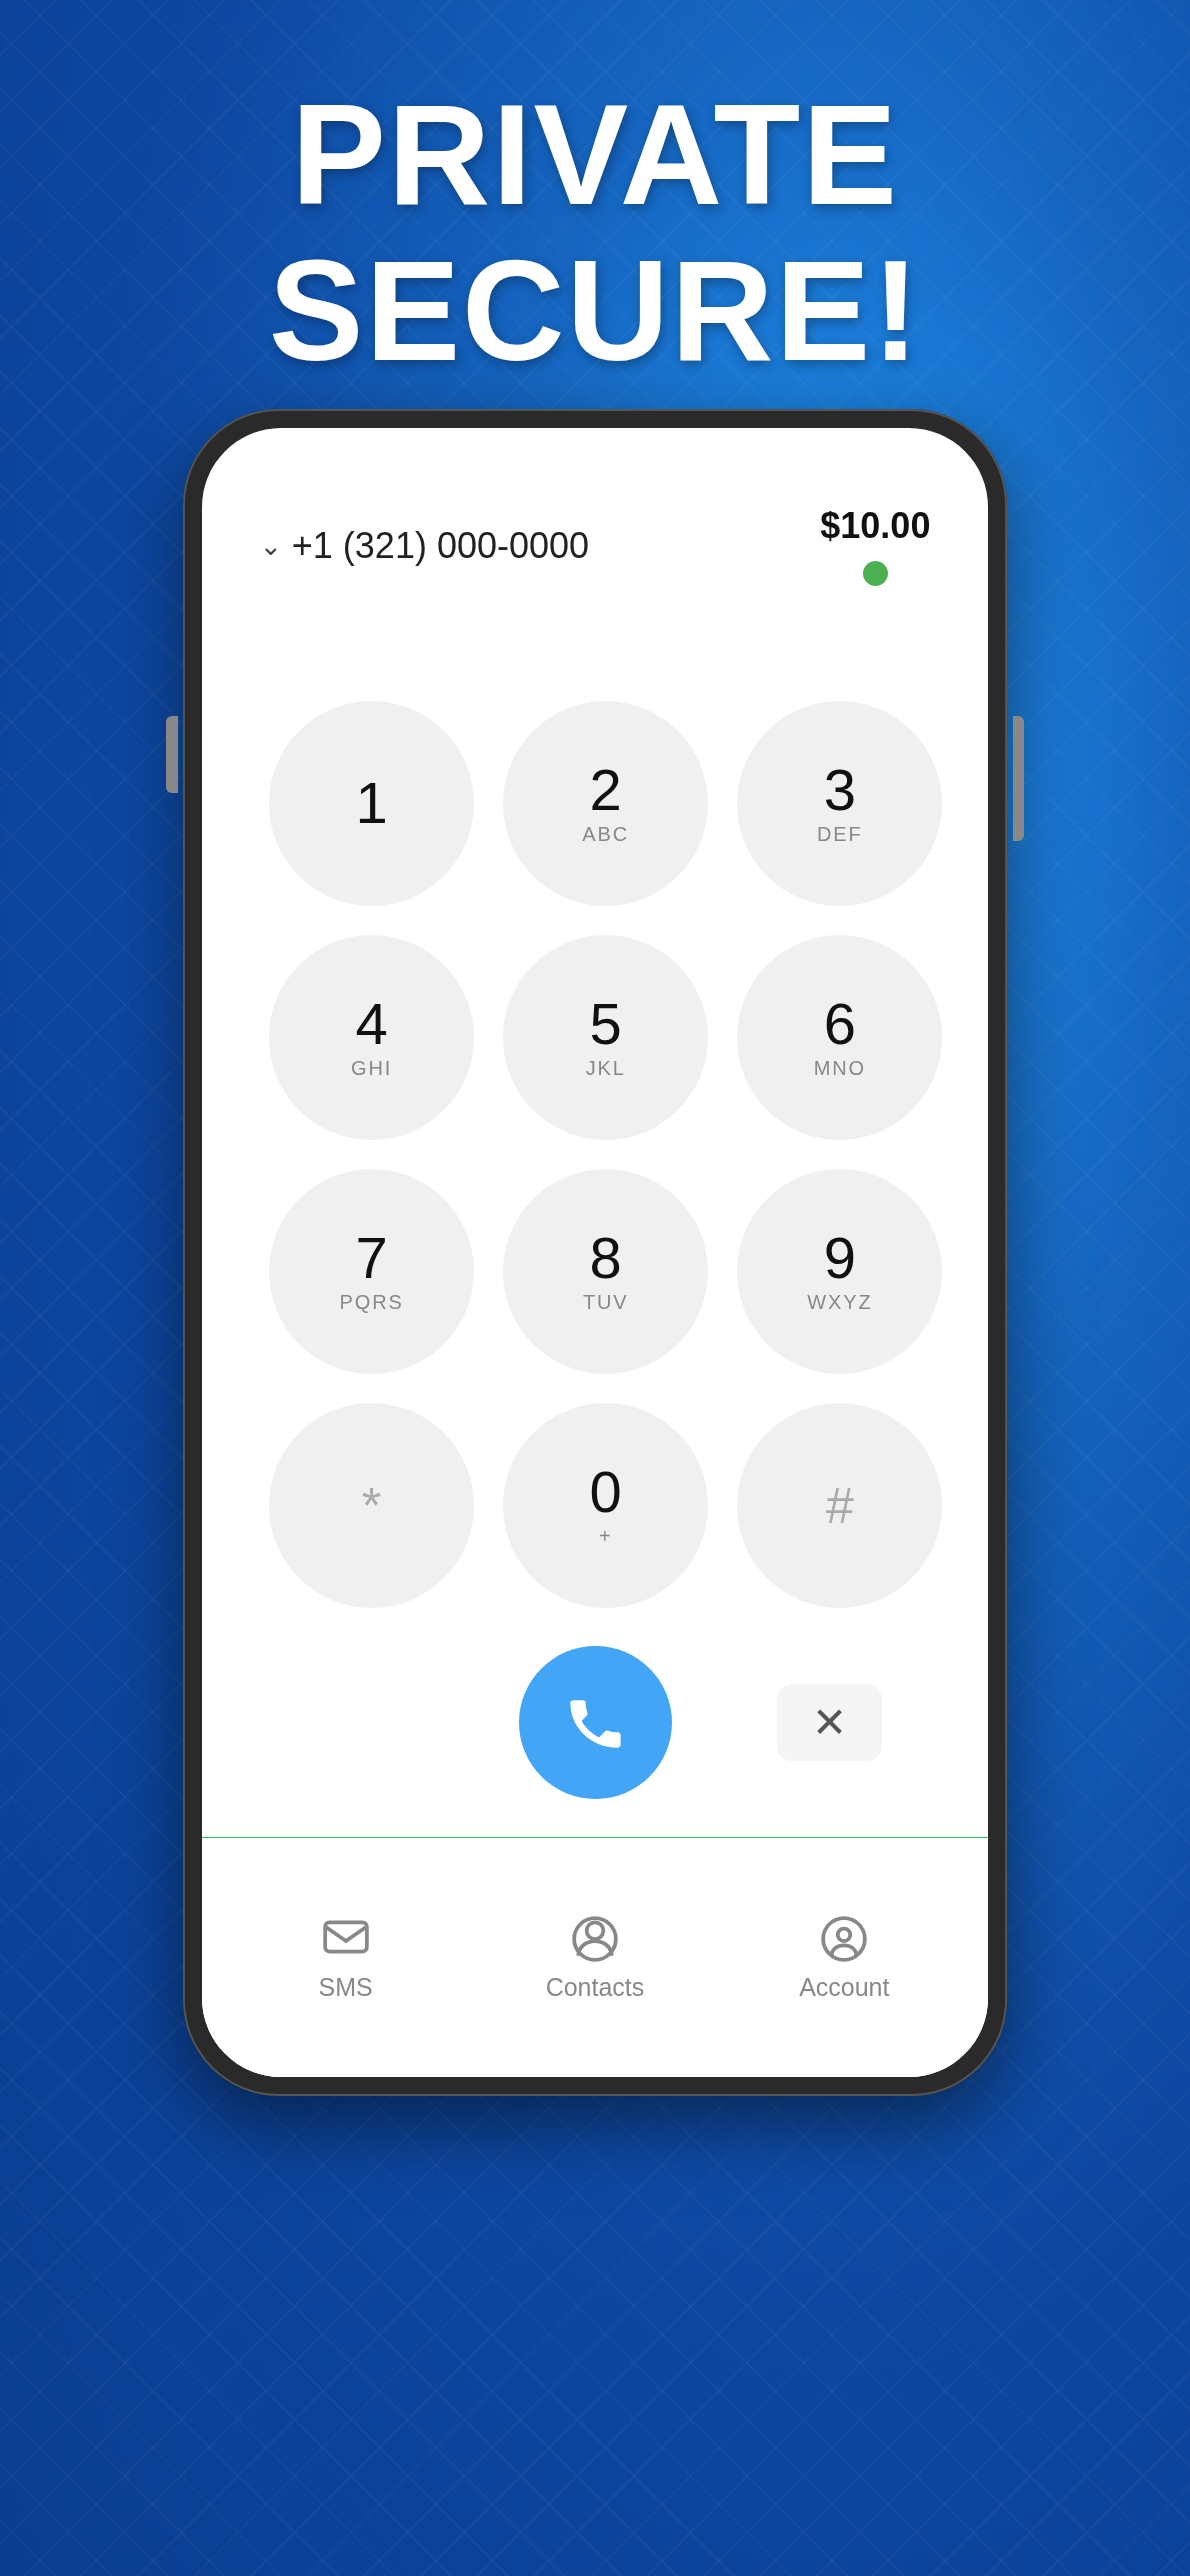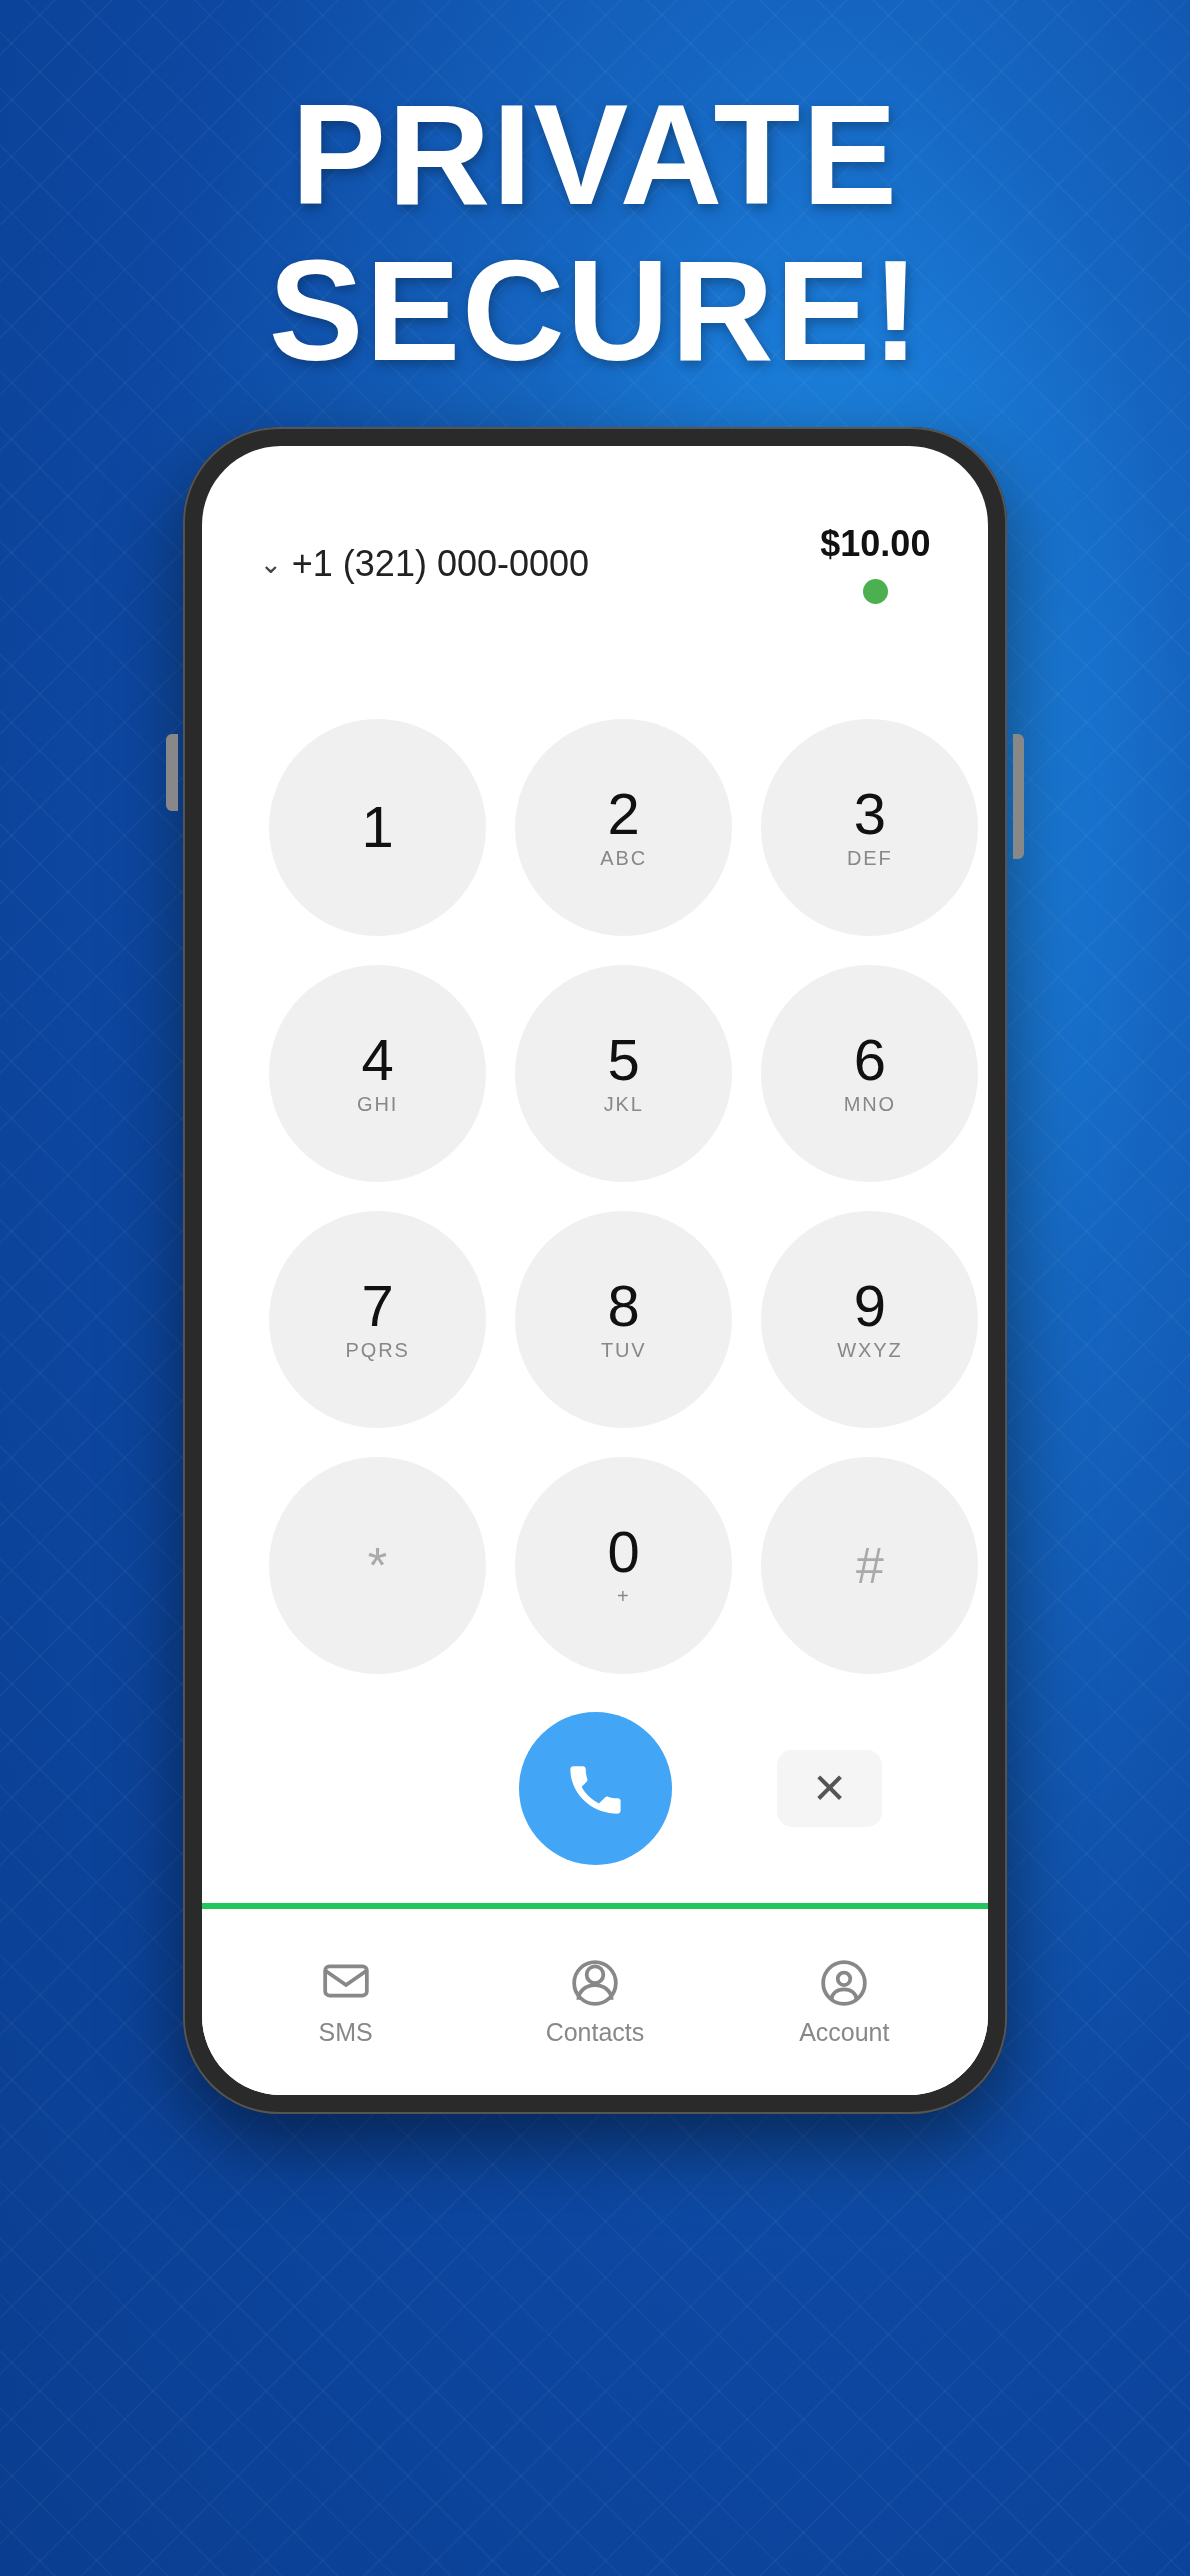--- a/index.html
+++ b/index.html
@@ -39,21 +39,21 @@
           rgba(255,255,255,0.03) 38px,
           rgba(255,255,255,0.03) 40px
         );
     }
 
     .headline {
       position: relative;
       z-index: 2;
       text-align: center;
       padding-top: 77px;
-      padding-bottom: 38px;
+      padding-bottom: 20px;
     }
 
     .headline h1 {
       font-size: 142px;
       font-weight: 900;
       color: white;
       text-shadow: 1.9px 3.8px 11.5px rgba(0,0,0,0.3);
       line-height: 1.1;
       letter-spacing: 1.9px;
     }
@@ -242,22 +242,22 @@
       position: absolute;
       right: 58px;
     }
 
     .backspace-icon {
       font-size: 42px;
       color: #555;
     }
 
     .bottom-nav {
-      height: 192px;
-      border-top: 6px solid #22c55e;
+      height: 240px;
+      border-top: 1px solid #22c55e;
       display: flex;
       align-items: center;
       background: white;
       padding: 0 19px;
     }
 
     .nav-item {
       flex: 1;
       display: flex;
       flex-direction: column;

